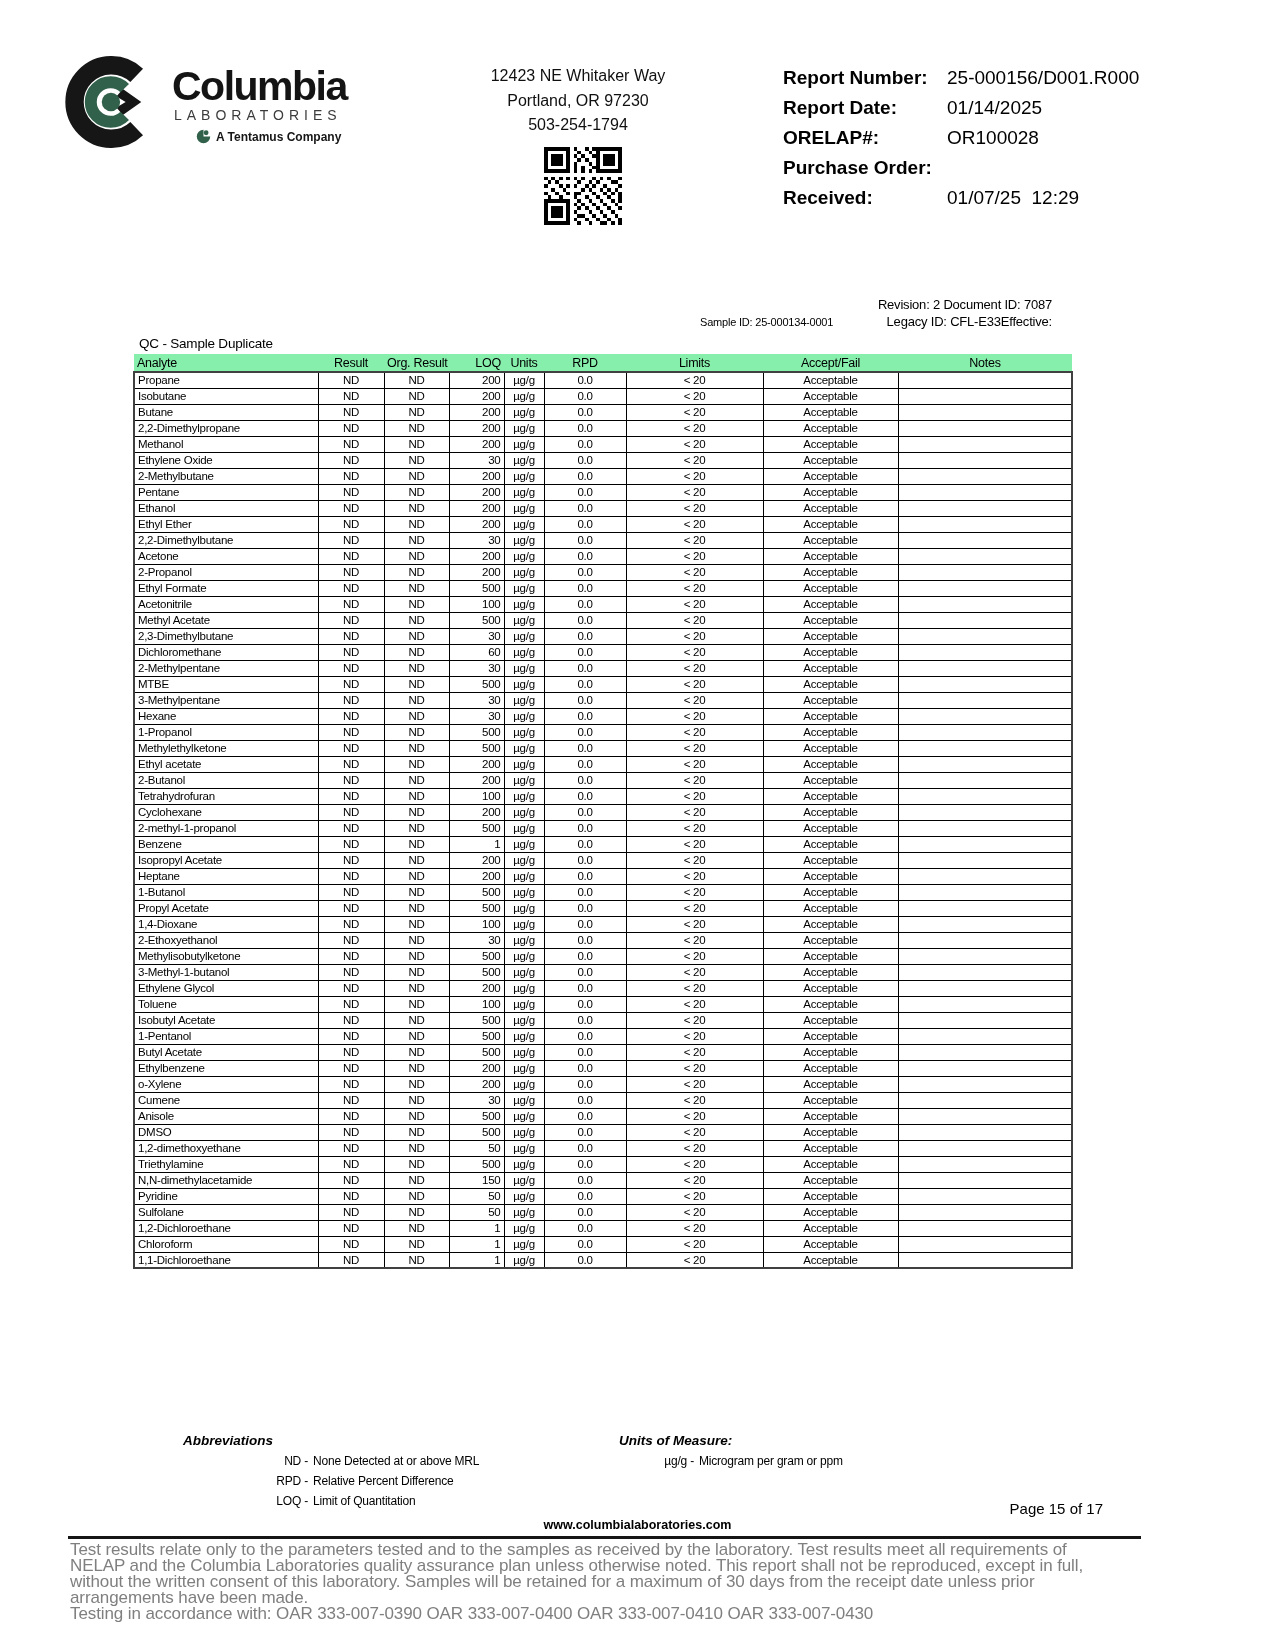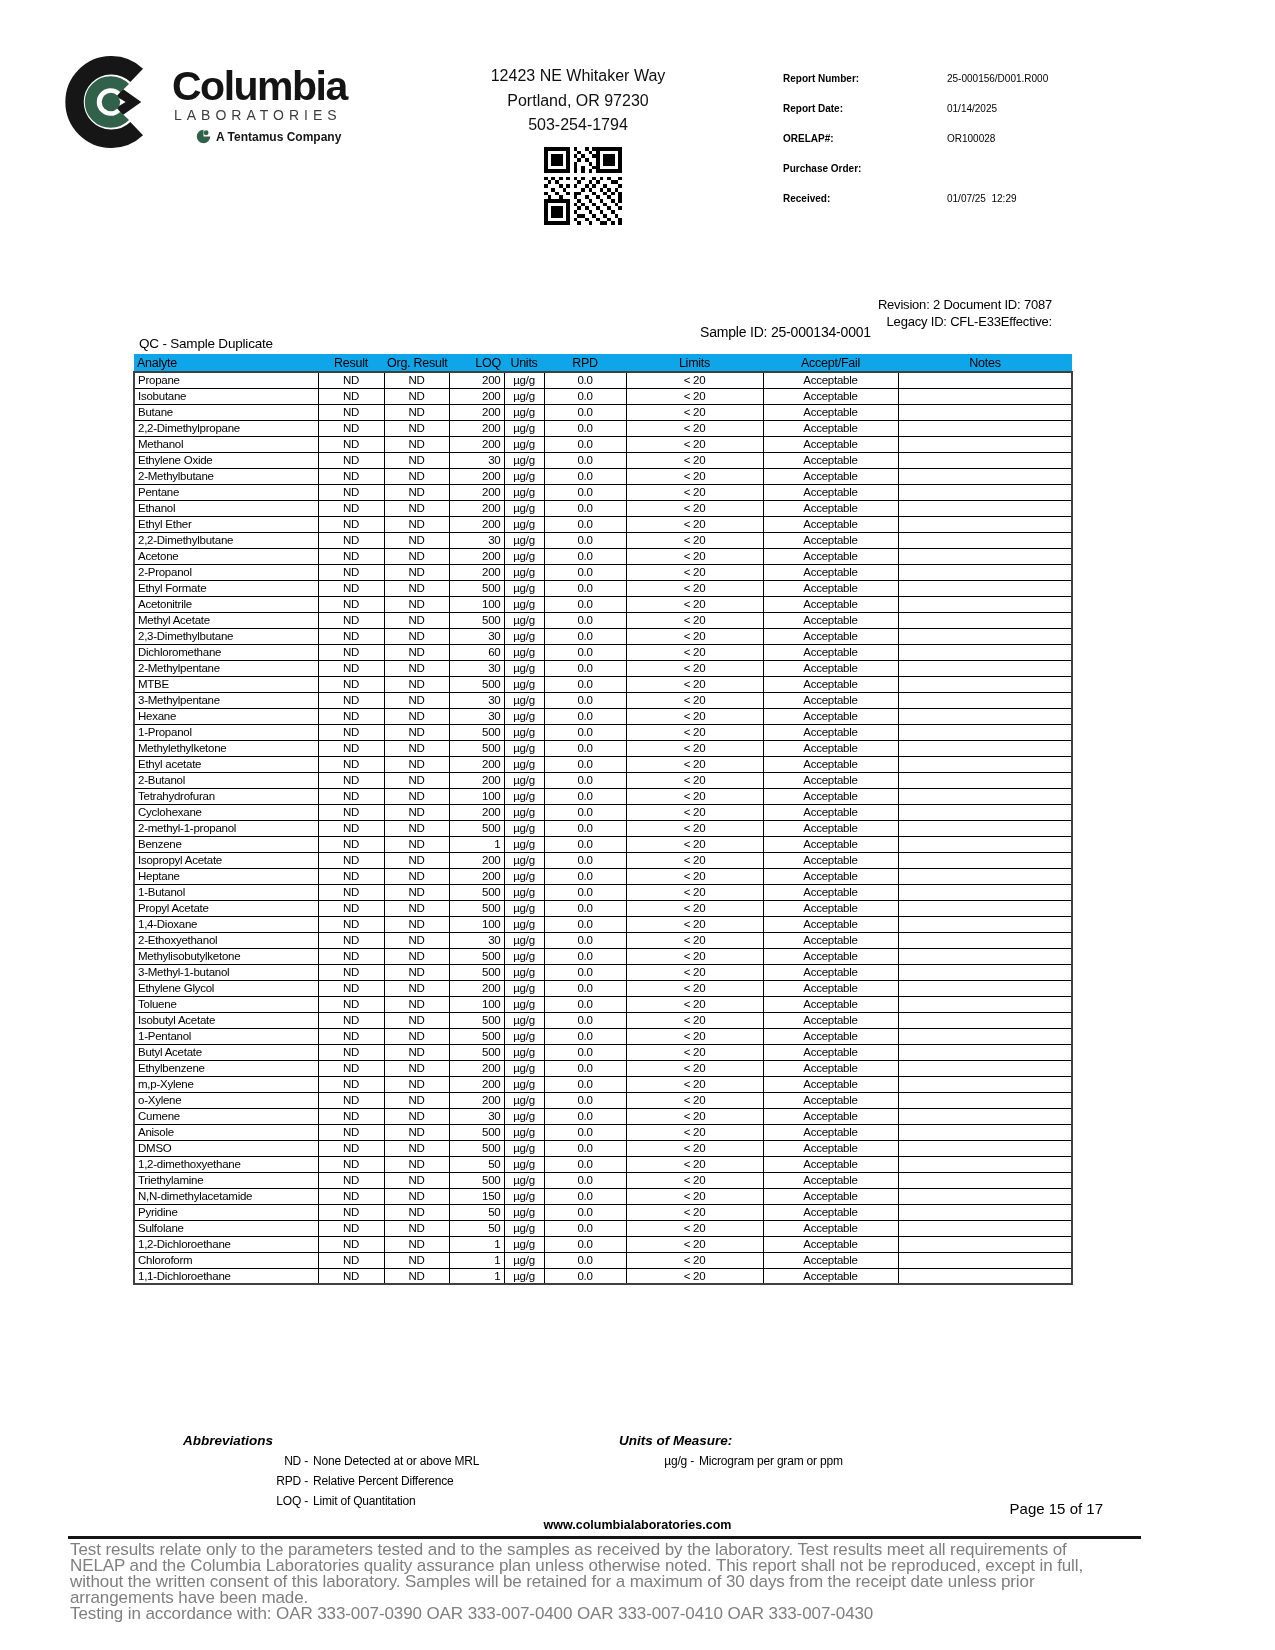--- a/index.html
+++ b/index.html
@@ -16,37 +16,37 @@
   .brand-sub { font-size:14px; letter-spacing:5px; color:#3c3c3c; margin-top:1px; margin-left:2px; }
   .tagline-row { display:flex; align-items:center; gap:5px; margin-top:6px; margin-left:24px; }
   .tagline { font-size:12px; font-weight:bold; color:#161616; }
 
   
   .address-block { position:absolute; left:450px; top:64px; width:256px; text-align:center;
     font-size:16px; line-height:24.5px; color:#101010; }
   .qr-block { position:absolute; left:544px; top:147px; width:78px; height:78px; }
 
   
-  .report-info { position:absolute; left:783px; top:63px; font-size:10px; }
+  .report-info { position:absolute; left:783px; top:63px; font-size:19px; }
   .report-row { display:flex; height:30px; align-items:center; }
   .report-label { width:164px; font-weight:bold; }
   .report-value { white-space:pre; }
 
   
   .meta-block { position:absolute; right:223px; top:296px; text-align:right;
     font-size:13px; line-height:17px; letter-spacing:-0.2px; }
 
   
   .qc-label { position:absolute; left:139px; top:336px; font-size:13.5px; letter-spacing:-0.2px; }
-  .sample-id { position:absolute; left:700px; top:324px; font-size:14px; letter-spacing:-0.2px; }
+  .sample-id { position:absolute; left:700px; top:316px; font-size:11px; letter-spacing:-0.2px; }
 
   
   .results-table { position:absolute; left:133px; top:354px; width:938px;
     border-collapse:collapse; table-layout:fixed; letter-spacing:-0.25px; }
-  .results-table thead th { background:#0ea5e9; font-weight:normal; font-size:12.5px;
+  .results-table thead th { background:#86efac; font-weight:normal; font-size:12.5px;
     height:18px; padding:0 3px; overflow:hidden; white-space:nowrap; }
   .results-table tbody { border:2px solid #404040; }
   .results-table tbody td { border:1.5px solid #000; height:16px; padding:0 3px;
     font-size:11.5px; overflow:hidden; white-space:nowrap; }
   .results-table th:nth-child(1), .results-table td:nth-child(1) { text-align:left; }
   .results-table th:nth-child(2), .results-table td:nth-child(2),
   .results-table th:nth-child(3), .results-table td:nth-child(3),
   .results-table th:nth-child(5), .results-table td:nth-child(5),
   .results-table th:nth-child(6), .results-table td:nth-child(6),
   .results-table th:nth-child(7), .results-table td:nth-child(7),
@@ -713,31 +713,20 @@
     <td>ND</td>
     <td>ND</td>
     <td>200</td>
     <td>µg/g</td>
     <td>0.0</td>
     <td>&lt; 20</td>
     <td>Acceptable</td>
     <td></td>
   </tr>
 
-  <tr>
-    <td>m,p-Xylene</td>
-    <td>ND</td>
-    <td>ND</td>
-    <td>200</td>
-    <td>µg/g</td>
-    <td>0.0</td>
-    <td>&lt; 20</td>
-    <td>Acceptable</td>
-    <td></td>
-  </tr>
 
   <tr>
     <td>o-Xylene</td>
     <td>ND</td>
     <td>ND</td>
     <td>200</td>
     <td>µg/g</td>
     <td>0.0</td>
     <td>&lt; 20</td>
     <td>Acceptable</td>

